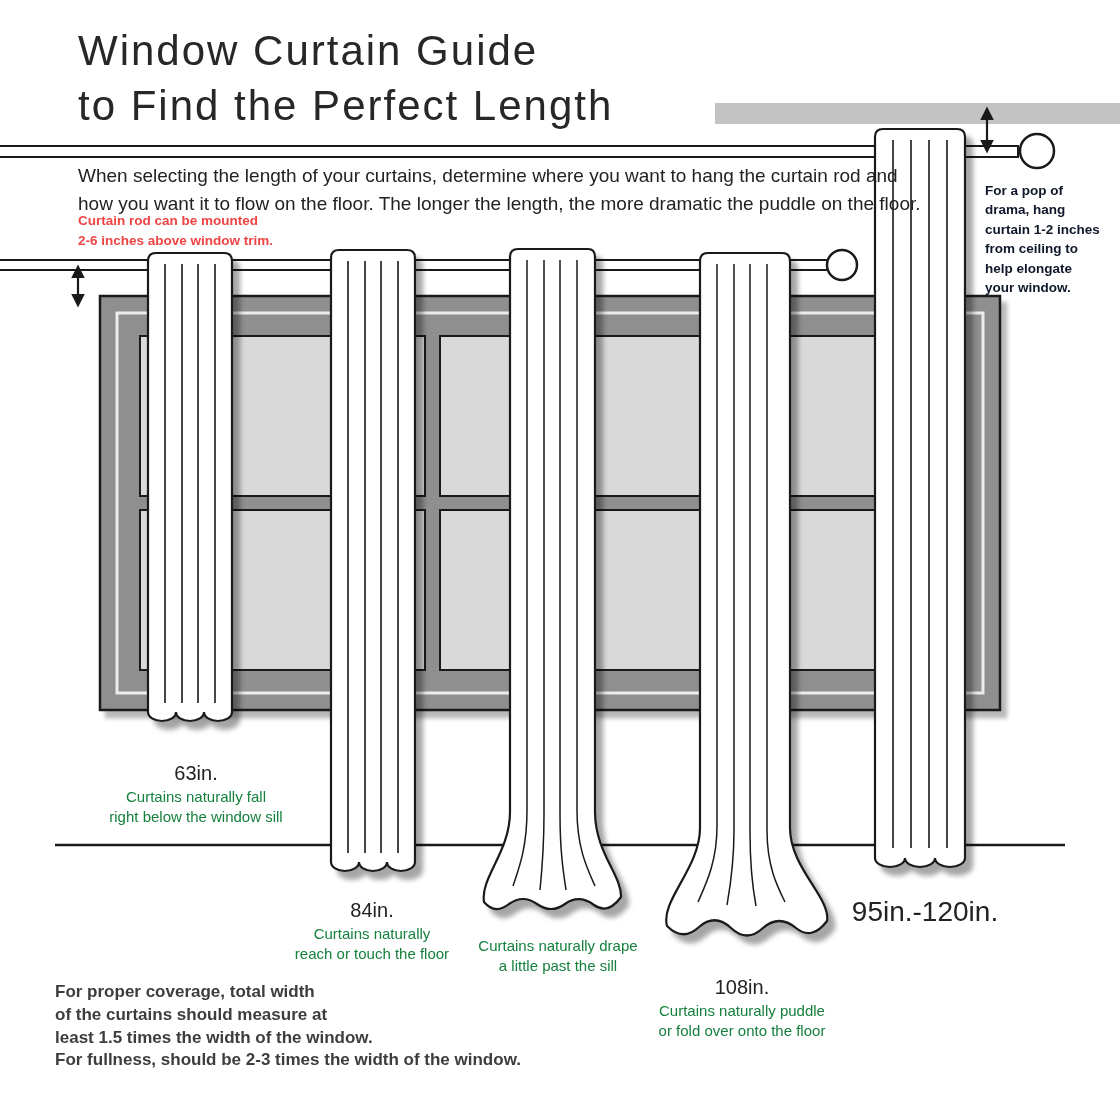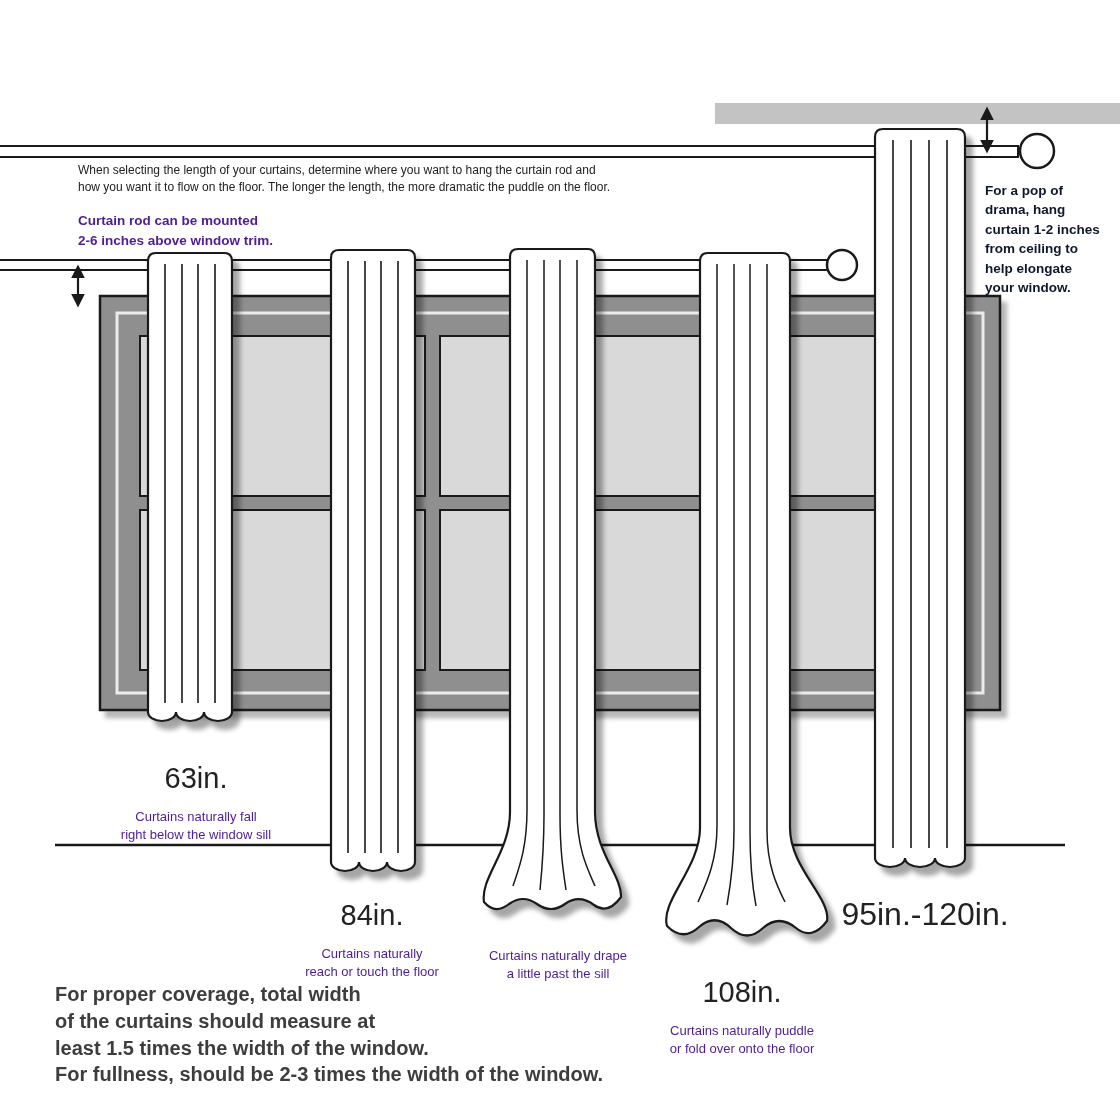--- a/index.html
+++ b/index.html
@@ -7,29 +7,29 @@
     position:relative; width:1120px; height:1120px; background:#ffffff;
     font-family:"Liberation Sans","DejaVu Sans",sans-serif; color:#1f1f1f; overflow:hidden;
   }
   .scene { position:absolute; left:0; top:0; width:1120px; height:1120px; }
   .pre { white-space:pre-line; }
   .abs { position:absolute; margin:0; }
   .title {
     left:78px; top:24px; font-size:42px; font-weight:normal; letter-spacing:2px;
     line-height:1.3; color:#272727;
   }
-  .intro { left:78px; top:162px; font-size:12px; line-height:1.45; color:#222; }
-  .rod-note { left:78px; top:211px; font-size:13.5px; font-weight:bold; line-height:1.45; color:#4c1d95; }
+  .intro { left:78px; top:162px; font-size:19px; line-height:1.45; color:#222; }
+  .rod-note { left:78px; top:211px; font-size:13.5px; font-weight:bold; line-height:1.45; color:#ef4444; }
   .drama-note { left:985px; top:181px; width:132px; font-size:13.5px; font-weight:bold; line-height:1.44; color:#0f172a; }
   .label { position:absolute; text-align:center; }
-  .label .len { font-size:29px; color:#222; }
-  .label .desc { font-size:13px; line-height:1.35; color:#4c1d95; margin-top:13px; }
-  .label-95-120 .len { font-size:32px; }
+  .label .len { font-size:20px; color:#222; }
+  .label .desc { font-size:15px; line-height:1.35; color:#15803d; margin-top:2px; }
+  .label-95-120 .len { font-size:28px; }
   .coverage {
-    left:55px; top:981px; font-size:20px; font-weight:bold; line-height:1.34; color:#3d3d3d;
+    left:55px; top:981px; font-size:17px; font-weight:bold; line-height:1.34; color:#3d3d3d;
   }
   .curtain { filter: drop-shadow(7px 8px 2.5px rgba(0,0,0,0.35)); }
   .window-grp { filter: drop-shadow(6px 7px 2px rgba(0,0,0,0.28)); }
 </style>
 </head>
 <body>
 
 <div class="page">
 
   <svg class="scene" viewBox="0 0 1120 1120" xmlns="http://www.w3.org/2000/svg">
@@ -105,20 +105,22 @@
                M767,264 L767,830 C767,866 777,886 785,902" stroke="#1a1a1a" stroke-width="1.5" fill="none"></path>
     </g>
 
     <g class="curtain">
       <path d="M875,858 L875,137 Q875,129 883,129 L957,129 Q965,129 965,137 L965,858
                A15,9 0 0 1 935,858 A15,9 0 0 1 905,858 A15,9 0 0 1 875,858 Z" fill="#ffffff" stroke="#1a1a1a" stroke-width="2.2"></path>
       <path d="M893,140 V848 M911,140 V848 M929,140 V848 M947,140 V848" stroke="#1a1a1a" stroke-width="1.6" fill="none"></path>
     </g>
   </svg>
 
+  <h1 class="abs title pre">Window Curtain Guide
+to Find the Perfect Length</h1>
 
   <p class="abs intro pre">When selecting the length of your curtains, determine where you want to hang the curtain rod and
 how you want it to flow on the floor. The longer the length, the more dramatic the puddle on the floor.</p>
 
   <p class="abs rod-note pre">Curtain rod can be mounted
 2-6 inches above window trim.</p>
 
   <p class="abs drama-note pre">For a pop of
 drama, hang
 curtain 1-2 inches

